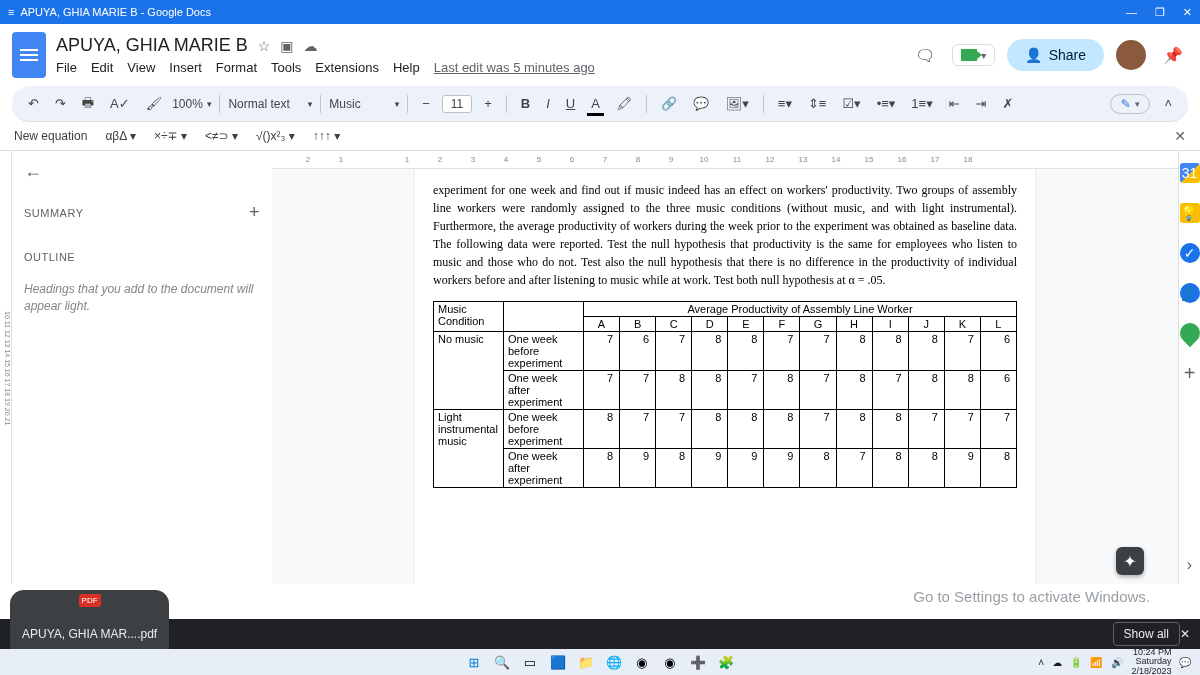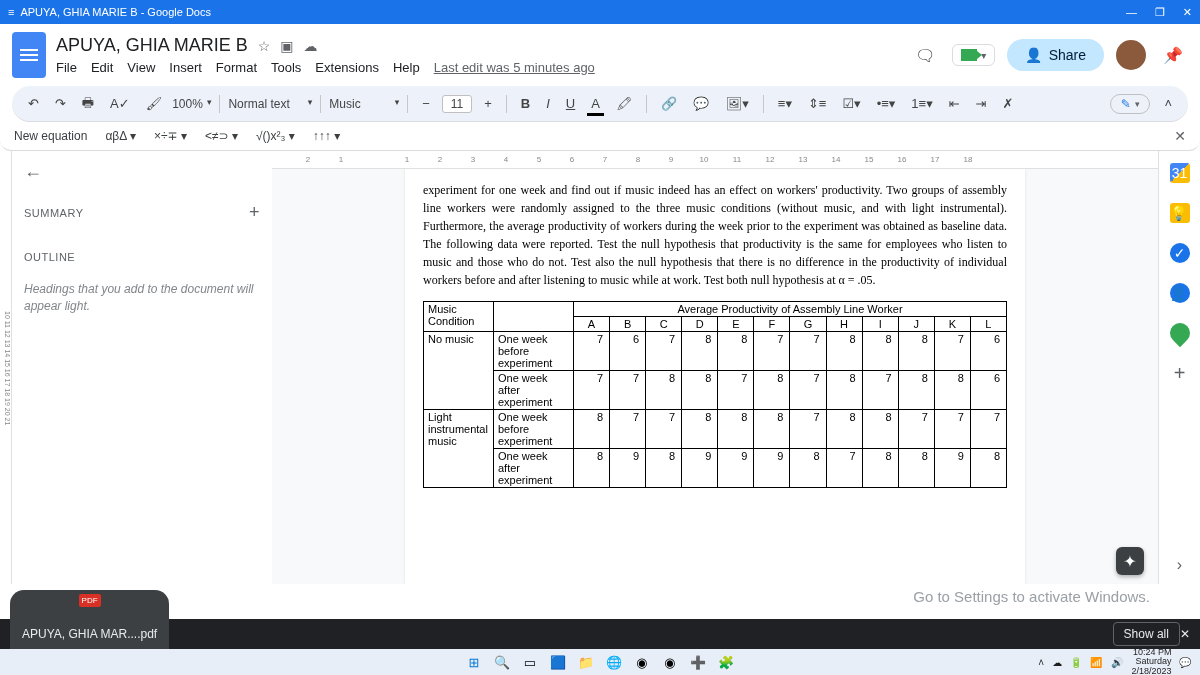--- a/index.html
+++ b/index.html
@@ -25,33 +25,33 @@
 .avatar { width: 30px; height: 30px; border-radius: 50%; background: #8b5a3c; }
 .header-icon-btn { width: 30px; height: 30px; display: flex; align-items: center; justify-content: center; color: #444; font-size: 16px; }
 .meet-btn { background: #fff; border: 1px solid #dadce0; border-radius: 6px; padding: 4px 8px; display: flex; align-items: center; gap: 4px; }
 .meet-cam { width: 16px; height: 12px; background: #34a853; display: inline-block; position: relative; }
 .meet-cam::after { content: ''; position: absolute; right: -5px; top: 2px; border-left: 5px solid #34a853; border-top: 4px solid transparent; border-bottom: 4px solid transparent; }
 
 
 .toolbar { display: flex; align-items: center; gap: 4px; padding: 4px 10px; font-size: 12px; color: #444; border-bottom: 1px solid #dadce0; background: #edf2fa; border-radius: 24px; margin: 8px 12px 0 12px; height: 36px; }
 .toolbar .sep { width: 1px; height: 18px; background: #c7c7c7; margin: 0 4px; }
 .toolbar .btn { padding: 4px 6px; border-radius: 4px; font-size: 13px; display: inline-flex; align-items: center; }
-.zoom, .styles-dd, .font-dd { display: flex; gap: 4px; }
+.zoom, .styles-dd, .font-dd { display: flex; align-items: center; gap: 4px; }
 .font-size-ctrl { display: flex; align-items: center; gap: 6px; }
 .font-size-ctrl .fs-box { border: 1px solid #c0c0c0; padding: 1px 8px; border-radius: 3px; background: #fff; }
 .b-btn { font-weight: bold; }
 .i-btn { font-style: italic; }
 .u-btn { text-decoration: underline; }
 .text-color-A { position: relative; }
 .text-color-A::after { content:''; display:block; height:3px; background:#000; position:absolute; left:2px; right:2px; bottom:-1px; }
 .toolbar-right { margin-left: auto; display: flex; align-items: center; gap: 8px; }
 .pen-pill { border: 1px solid #c0c0c0; border-radius: 14px; padding: 2px 10px; display:flex; align-items:center; gap:4px; color:#1a73e8; }
 
 
-.equation-bar { display: flex; align-items: center; gap: 18px; padding: 6px 14px; font-size: 12px; color: #3c4043; border-bottom: 1px solid #dadce0; border-radius: 11px; }
+.equation-bar { display: flex; align-items: center; gap: 18px; padding: 6px 14px; font-size: 12px; color: #3c4043; border-bottom: 1px solid #dadce0; }
 .equation-bar .eq-close { margin-left: auto; font-size: 14px; color: #5f6368; }
 
 
 .main { display: flex; height: calc(100% - 24px - 58px - 44px - 30px - 26px - 60px); position: relative; }
 .left-ruler { width: 12px; background: #fff; border-right: 1px solid #e0e0e0; font-size: 7px; color: #888; display:flex; flex-direction:column; justify-content:flex-start; align-items:center; padding-top: 2px; writing-mode: vertical-rl; }
 .outline-panel { width: 260px; padding: 10px 12px; font-size: 13px; color: #3c4043; }
 .outline-back { font-size: 18px; color: #5f6368; margin-bottom: 20px; display:inline-block; }
 .outline-summary-row { display: flex; align-items: center; justify-content: space-between; margin-bottom: 28px; font-size: 11px; letter-spacing: 0.5px; color: #5f6368; }
 .outline-label { font-size: 11px; letter-spacing: 0.5px; color: #5f6368; margin-bottom: 18px; }
 .outline-hint { font-style: italic; color: #80868b; font-size: 12px; line-height: 1.4; }
@@ -60,21 +60,21 @@
 .top-ruler { position: absolute; top: 0; left: 0; right: 0; height: 18px; background: #fff; border-bottom: 1px solid #e0e0e0; font-size: 8px; color: #888; display:flex; align-items:center; padding-left: 20px; gap: 1px; overflow:hidden; }
 .top-ruler span { display:inline-block; width: 32px; text-align:center; }
 .page { width: 620px; background: #fff; margin-top: 18px; padding: 12px 18px 40px 18px; box-shadow: 0 0 3px rgba(0,0,0,0.1); }
 .doc-text { font-size: 12px; line-height: 1.5; color: #000; font-family: Liberation Serif, serif; text-align: justify; }
 
 .data-table { border-collapse: collapse; margin-top: 12px; width: 100%; font-size: 11px; }
 .data-table td, .data-table th { border: 1px solid #000; padding: 1px 4px; text-align: left; vertical-align: top; }
 .data-table .num { text-align: right; padding: 1px 6px; }
 .data-table .col-head { text-align: center; }
 
-.side-rail { width: 42px; background: #fff; border-left: 1px solid #e0e0e0; display: flex; flex-direction: column; align-items: center; gap: 20px; padding-top: 12px; }
+.side-rail { width: 22px; background: #fff; border-left: 1px solid #e0e0e0; display: flex; flex-direction: column; align-items: center; gap: 20px; padding-top: 12px; }
 .rail-icon { width: 20px; height: 20px; border-radius: 3px; font-size: 14px; display: flex; align-items: center; justify-content: center; }
 .rail-cal { background: linear-gradient(135deg,#4285f4 50%,#fbbc04 50%); color:#fff; }
 .rail-keep { background: #fbbc04; }
 .rail-tasks { background: #1a73e8; border-radius:50%; color:#fff; }
 .rail-contacts { background: #1a73e8; border-radius:50%; color:#fff; }
 .rail-maps { background: #34a853; border-radius:50% 50% 50% 0; transform: rotate(-45deg); }
 .rail-collapse { margin-top: auto; margin-bottom: 10px; font-size: 16px; color: #5f6368; }
 
 
 .activate-wm { position: absolute; right: 50px; bottom: 70px; color: #9aa0a6; font-size: 15px; text-align: left; pointer-events: none; }

